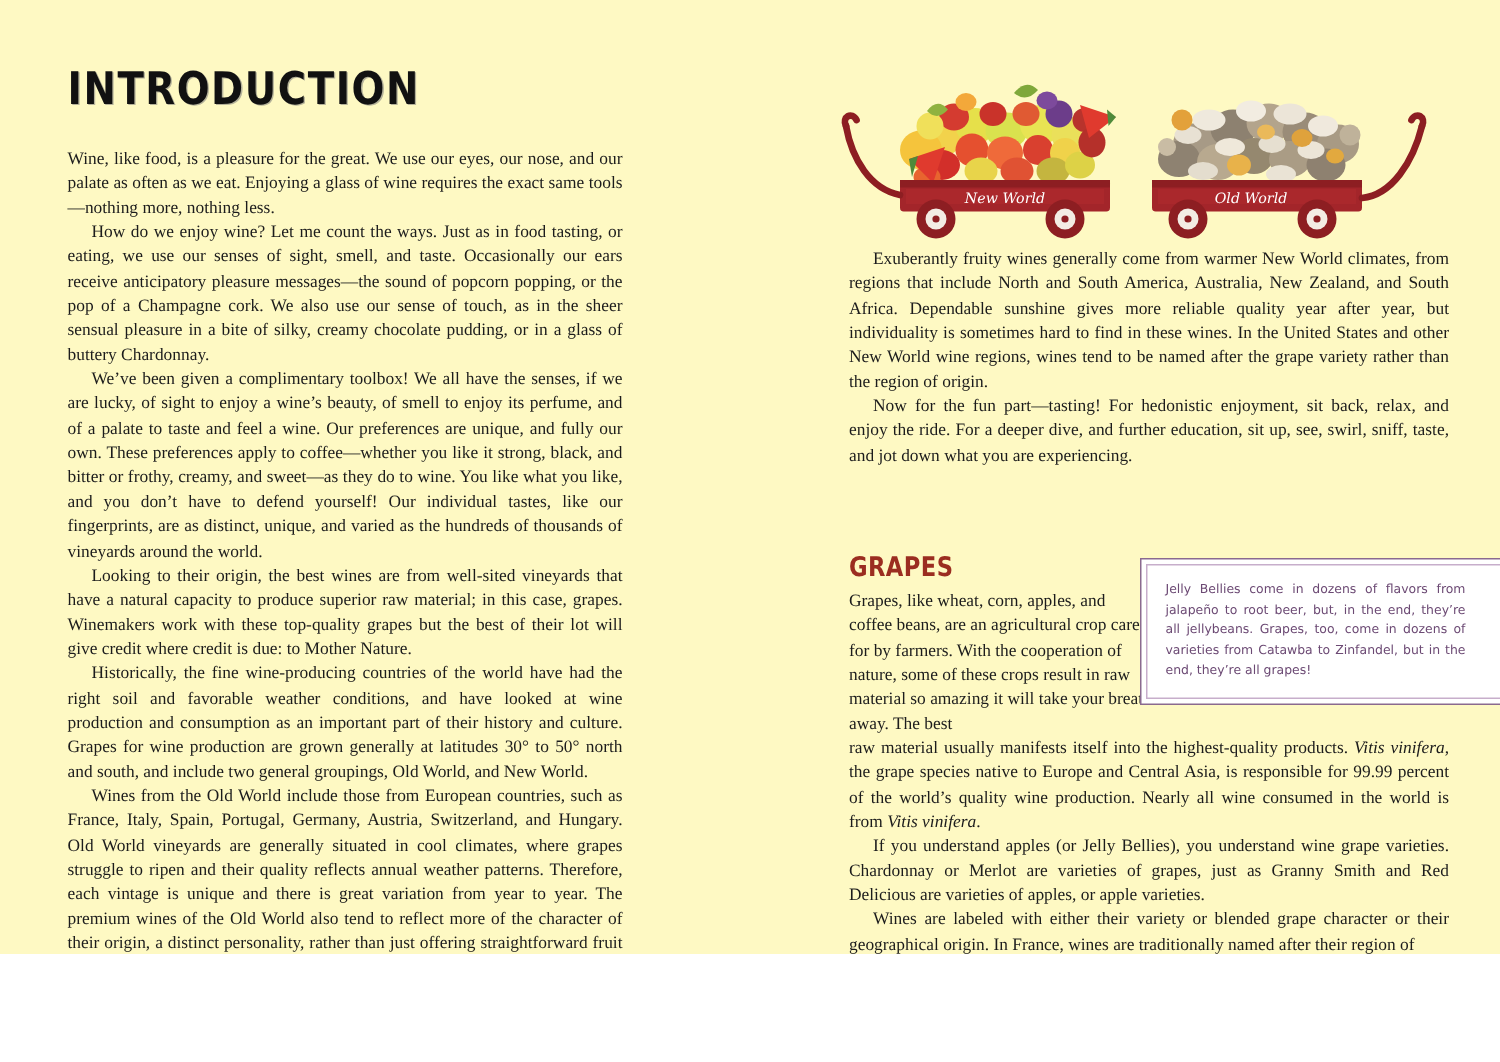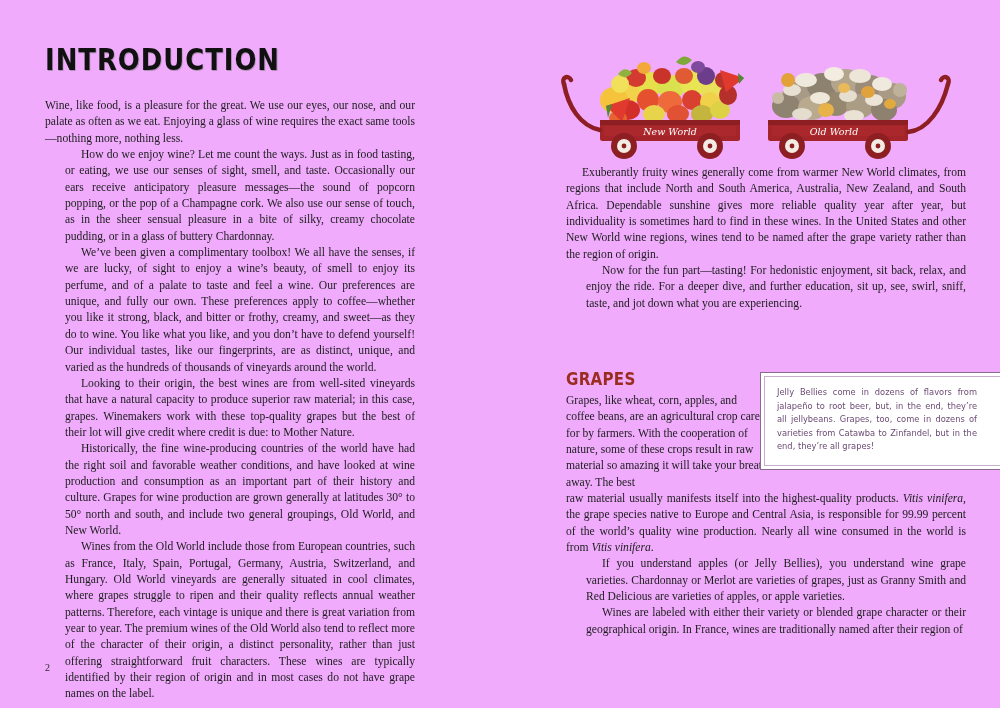--- a/index.html
+++ b/index.html
@@ -8,22 +8,22 @@
     padding: 0;
     background: #ffffff;
   }
   body {
     font-family: "Liberation Serif", serif;
     color: #1a1a1a;
   }
   .spread {
     position: relative;
     width: 1000px;
-    height: 708px;
-    background: #f0abfc;
+    height: 636px;
+    background: #fef9c3;
     overflow: hidden;
   }
 
   
   .page-left {
     position: absolute;
     left: 0; top: 0;
     width: 500px; height: 708px;
   }
   .page-right {
@@ -60,21 +60,20 @@
     font-size: 11.6px;
     line-height: 16.35px;
     text-align: justify;
     color: #1c1c1c;
     text-indent: 0;
     hyphens: auto;
     -webkit-hyphens: auto;
   }
   p.bodytext + p.bodytext {
     text-indent: 16px;
-    margin-left: 20px;
   }
   p.bodytext.indent { text-indent: 16px; }
 
   
   .wagons {
     position: absolute;
     left: 50px;
     top: 40px;
     width: 440px;
     height: 120px;

